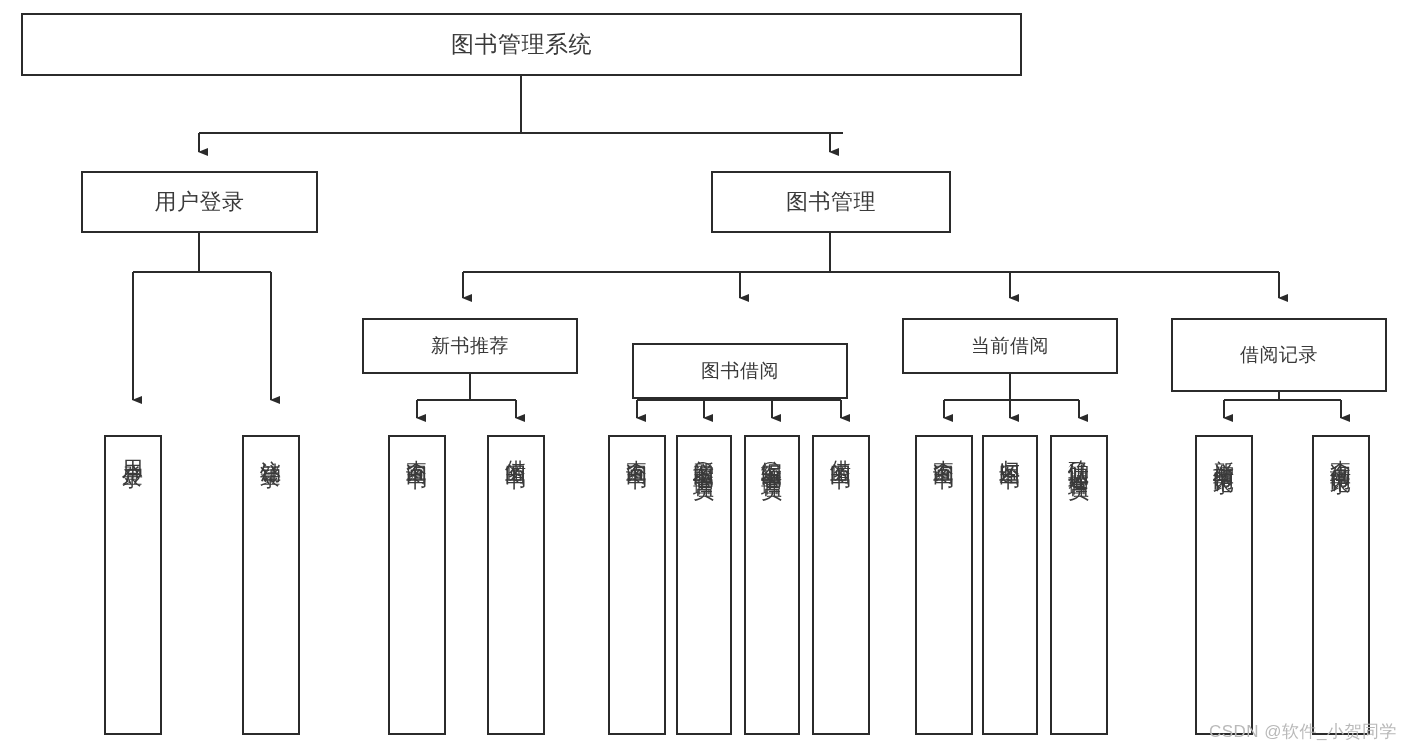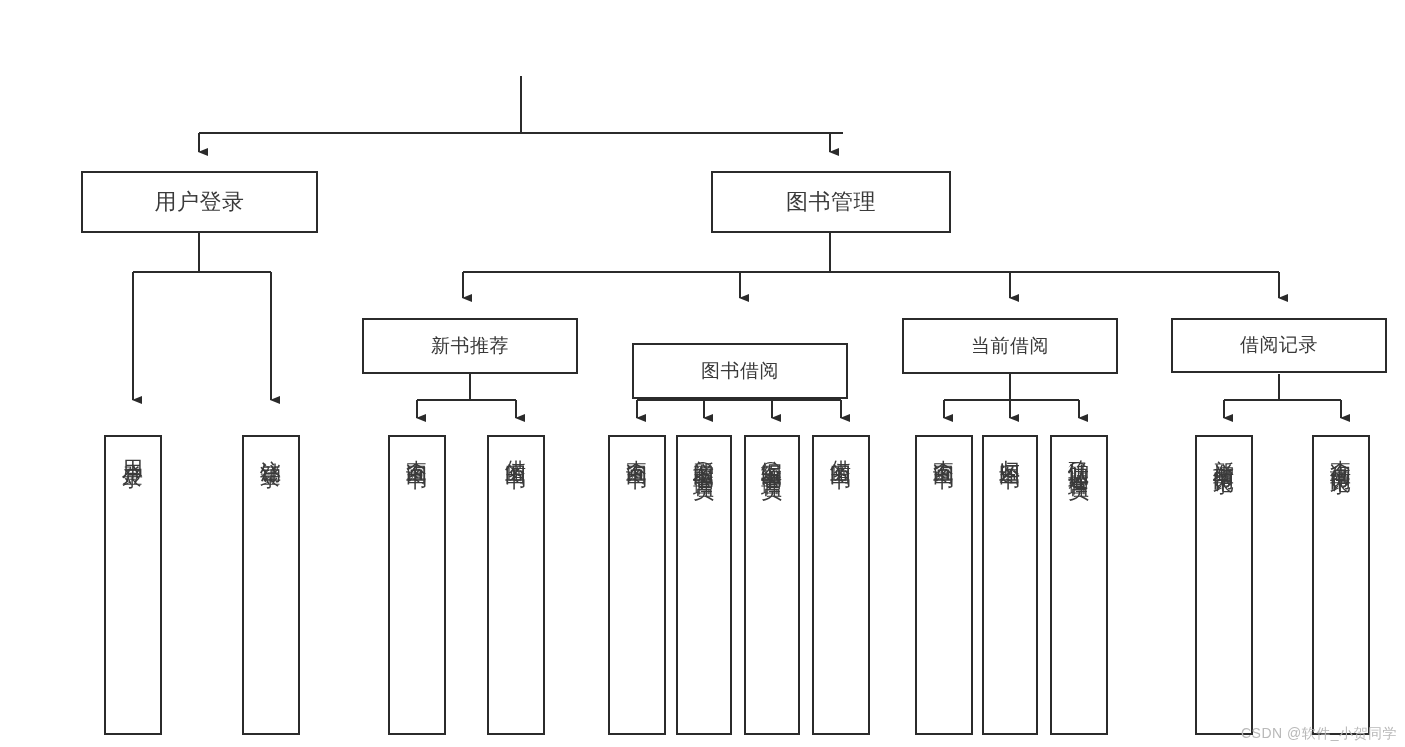--- a/index.html
+++ b/index.html
@@ -56,21 +56,21 @@
     font-size: 21px;
     letter-spacing: 3px;
     line-height: 1;
     white-space: normal;
     max-height: 290px;
   }
   .watermark {
     position: absolute;
     right: 8px;
     bottom: 4px;
-    font-size: 14px;
+    font-size: 17px;
     color: #b9b9b9;
     letter-spacing: 0.5px;
     z-index: 3;
     white-space: nowrap;
   }
 </style>
 </head>
 <body>
 
 <div id="diagram-root">
@@ -119,38 +119,41 @@
       <path d="M1079,400 L1079,418" marker-end="url(#arrowhead)"></path>
 
       <path d="M1279,374 L1279,400"></path>
       <path d="M1224,400 L1341,400"></path>
       <path d="M1224,400 L1224,418" marker-end="url(#arrowhead)"></path>
       <path d="M1341,400 L1341,418" marker-end="url(#arrowhead)"></path>
 
     </g>
   </svg>
 
+  <div class="node root" style="left:21px; top:13px; width:1001px; height:63px;">
+    <span class="node-label">图书管理系统</span>
+  </div>
 
   <div class="node level2" style="left:81px; top:171px; width:237px; height:62px;">
     <span class="node-label">用户登录</span>
   </div>
   <div class="node level2" style="left:711px; top:171px; width:240px; height:62px;">
     <span class="node-label">图书管理</span>
   </div>
 
   <div class="node level3" style="left:362px; top:318px; width:216px; height:56px;">
     <span class="node-label">新书推荐</span>
   </div>
   <div class="node level3" style="left:632px; top:318px; width:216px; height:56px;margin-top:25px;">
     <span class="node-label">图书借阅</span>
   </div>
   <div class="node level3" style="left:902px; top:318px; width:216px; height:56px;">
     <span class="node-label">当前借阅</span>
   </div>
-  <div class="node level3" style="left:1171px; top:318px; width:216px; height:55px;font-family:Liberation Serif, serif;">
+  <div class="node level3" style="left:1171px; top:318px; width:216px; height:74px;font-family:Liberation Serif, serif;">
     <span class="node-label">借阅记录</span>
   </div>
 
   <div class="node leaf" style="left:104px; top:435px; width:58px; height:300px;">
     <span class="node-label">用户登录</span>
   </div>
   <div class="node leaf" style="left:242px; top:435px; width:58px; height:300px;">
     <span class="node-label">注销登录</span>
   </div>
 

